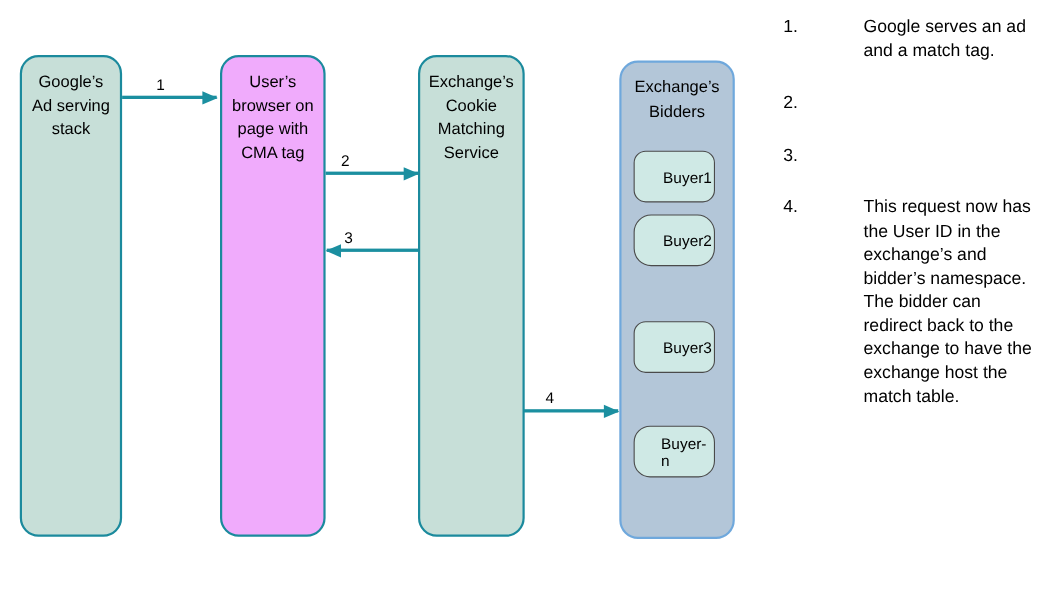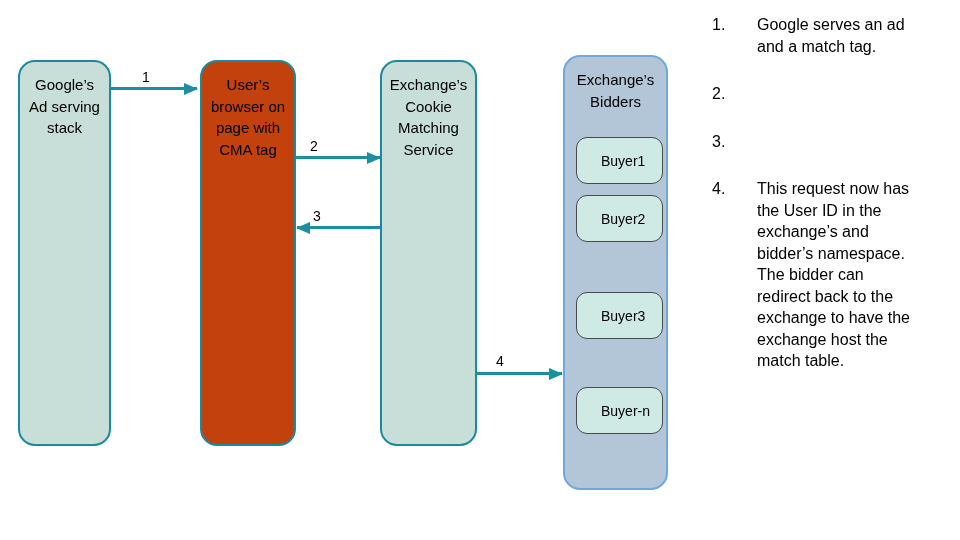--- a/index.html
+++ b/index.html
@@ -12,25 +12,25 @@
     height: 540px;
     background: #ffffff;
     overflow: hidden;
   }
 
   
   .node {
     position: absolute;
     border-radius: 17px;
     border: 2px solid #1b8a9d;
-    top: 60px;
-    height: 386px;
+    top: 50px;
+    height: 438px;
   }
   .node-green { background: #c7dfd8; }
-  .node-blue  { background: #c2410c; }
+  .node-blue  { background: #f0abfc; }
   .node-label {
     display: block;
     padding-top: 12px;
     text-align: center;
     font-size: 15px;
     line-height: 21.5px;
     white-space: pre-line;
   }
 
   .node-google  { left: 18px;  width: 93px; }
@@ -40,34 +40,35 @@
     left: 563px; top: 55px;
     width: 105px; height: 435px;
     border: 2px solid #6fa8dc;
     background: #b3c6d8;
   }
 
   
   .buyer {
     position: absolute;
     left: 11px;
-    width: 87px;
+    width: 74px;
     height: 47px;
     background: #cfe9e5;
     border: 1.3px solid #4a4a4a;
     border-radius: 11px;
     display: flex;
     align-items: center;
+    justify-content: center;
     font-size: 14px;
     padding-left: 24px;
   }
   .buyer-1 { top: 80px; }
-  .buyer-2 { top: 138px; }
+  .buyer-2 { top: 138px; border-radius: 16px; }
   .buyer-3 { top: 195px; margin-top: 40px; }
-  .buyer-n { top: 330px; }
+  .buyer-n { top: 330px; border-radius: 15px; }
 
   
   .arrow {
     position: absolute;
     height: 3px;
     background: #1b8fa0;
   }
   .arrow::after {
     content: "";
     position: absolute;
@@ -108,20 +109,21 @@
     margin-bottom: 26px;
     font-size: 16px;
     line-height: 21.5px;
   }
   .step-number {
     flex: 0 0 45px;
   }
   .step-text {
     flex: 1 1 auto;
     white-space: pre-line;
+    margin-left: 28px;
   }
 </style>
 </head>
 <body>
 
 <div class="canvas">
 
   <div class="node node-green node-google">
     <span class="node-label">Google’s
 Ad serving

